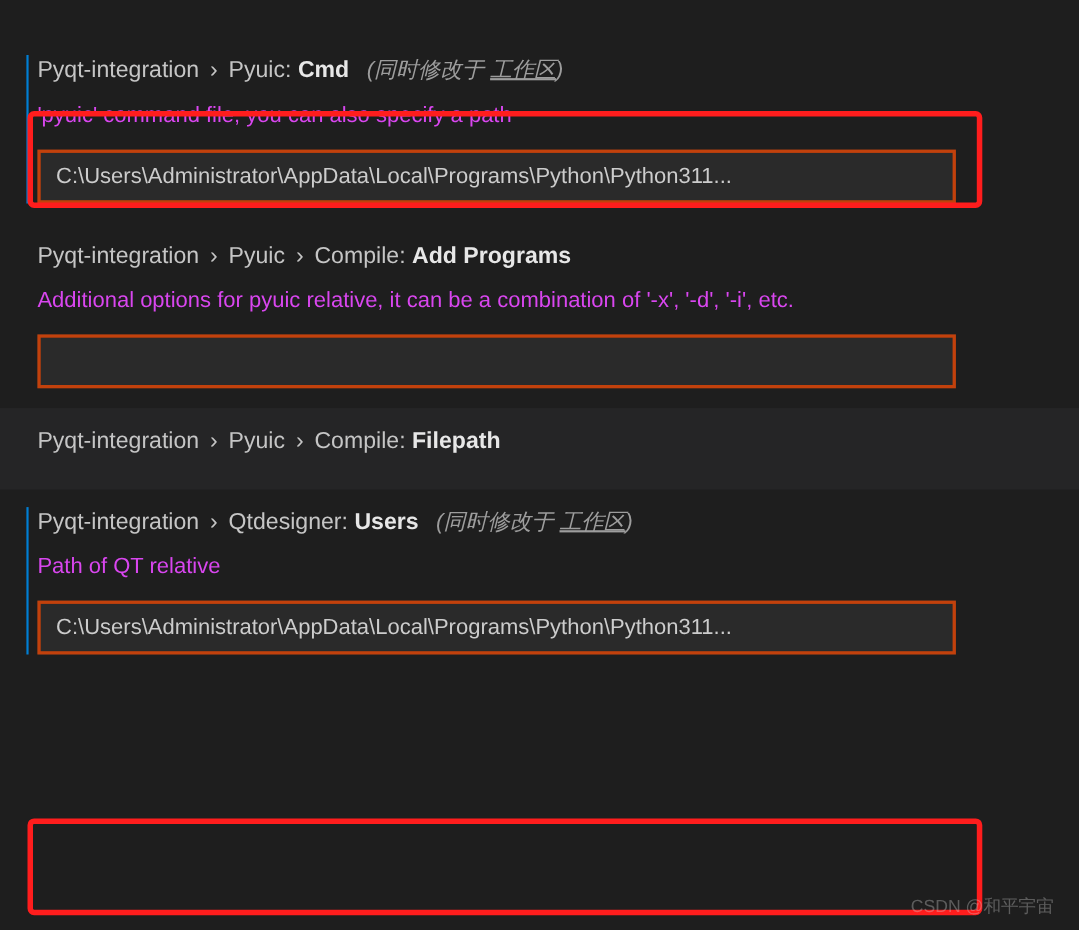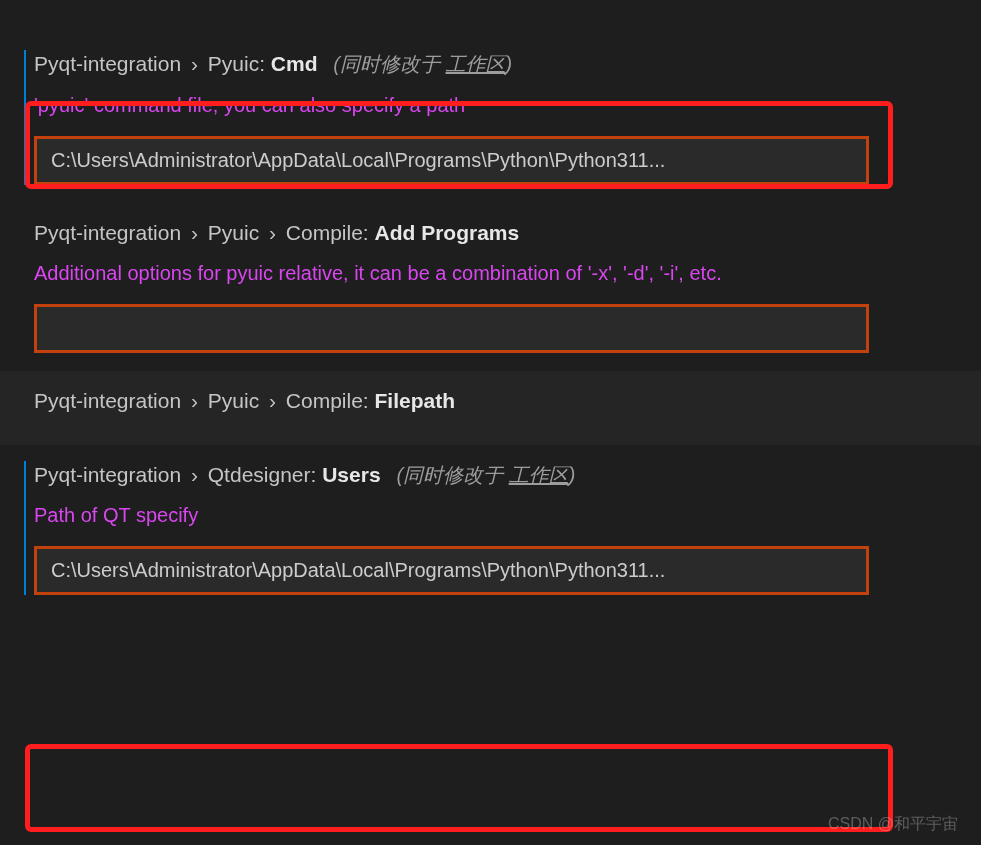--- a/index.html
+++ b/index.html
@@ -145,21 +145,21 @@
     <div class="accent-bar"></div>
     <div class="setting-title">
       <span class="crumb">Pyqt-integration</span>
       <span class="sep">›</span>
       <span class="crumb">Qtdesigner</span>:
       <strong>Users</strong>
       <span class="scope-note">
         <span>(同时修改于 </span><a class="scope-link">工作区</a><span>)</span>
       </span>
     </div>
-    <div class="setting-desc">Path of QT specify</div>
+    <div class="setting-desc">Path of QT relative</div>
     <div class="input-wrap">
       <input class="setting-input" type="text" value="C:\Users\Administrator\AppData\Local\Programs\Python\Python311..." style="">
     </div>
   </div>
 
 </div>
 
 <div class="hl hl-1"></div>
 <div class="hl hl-2"></div>
 

